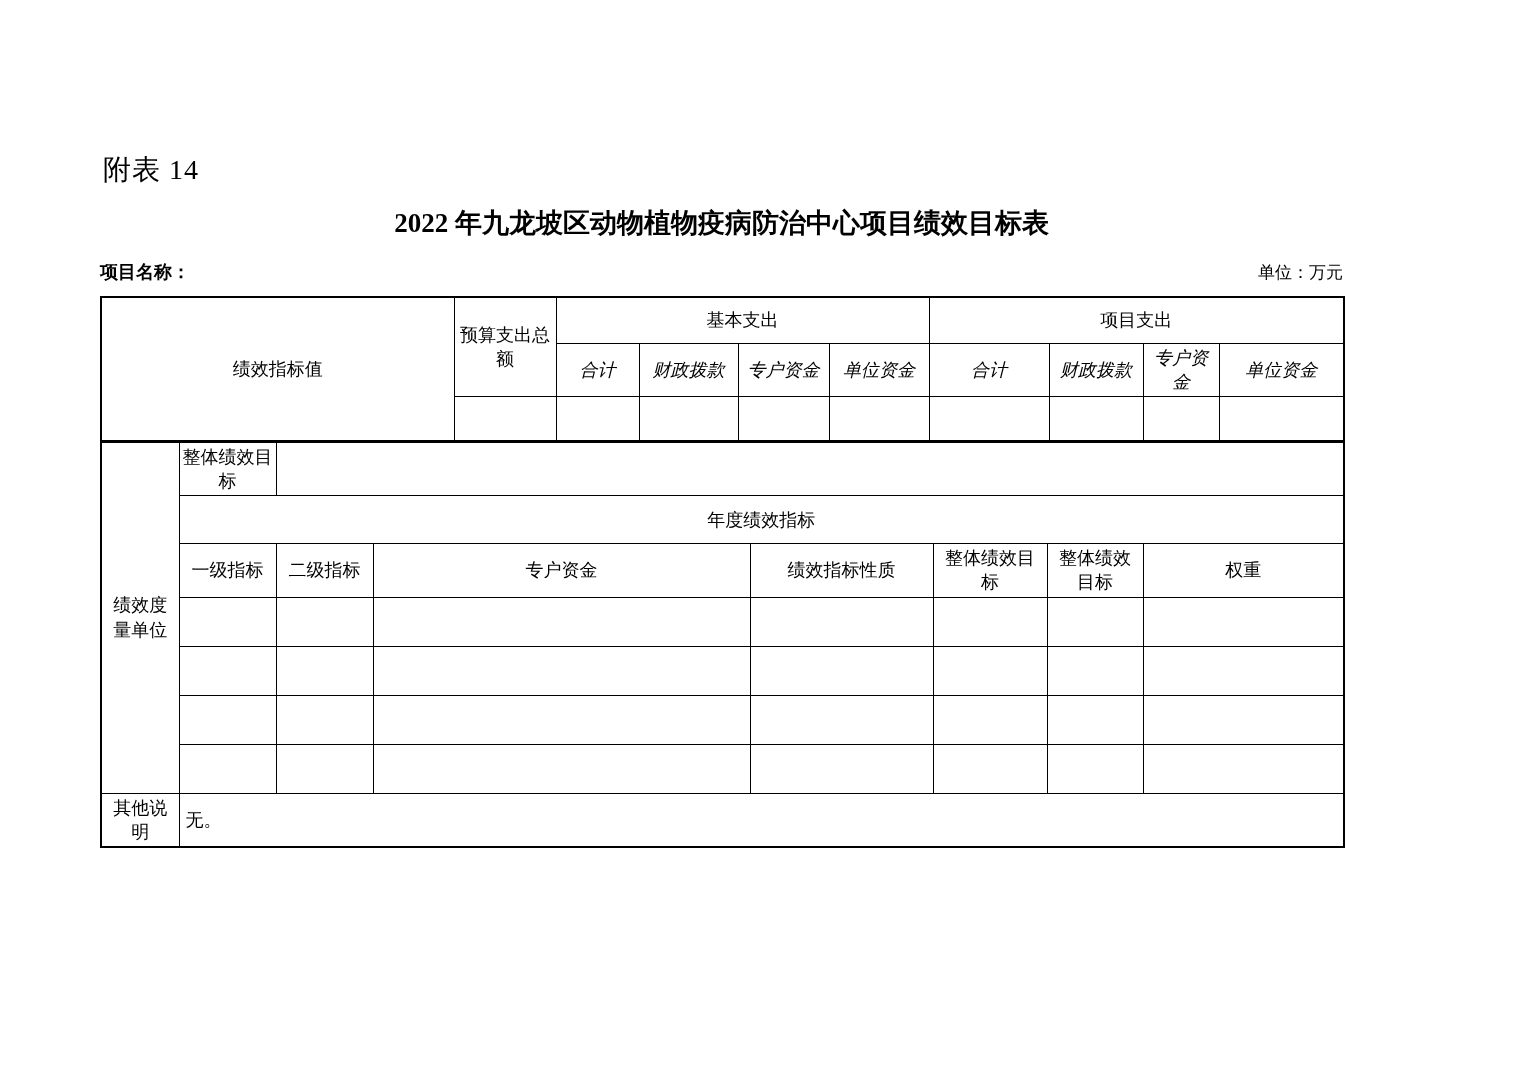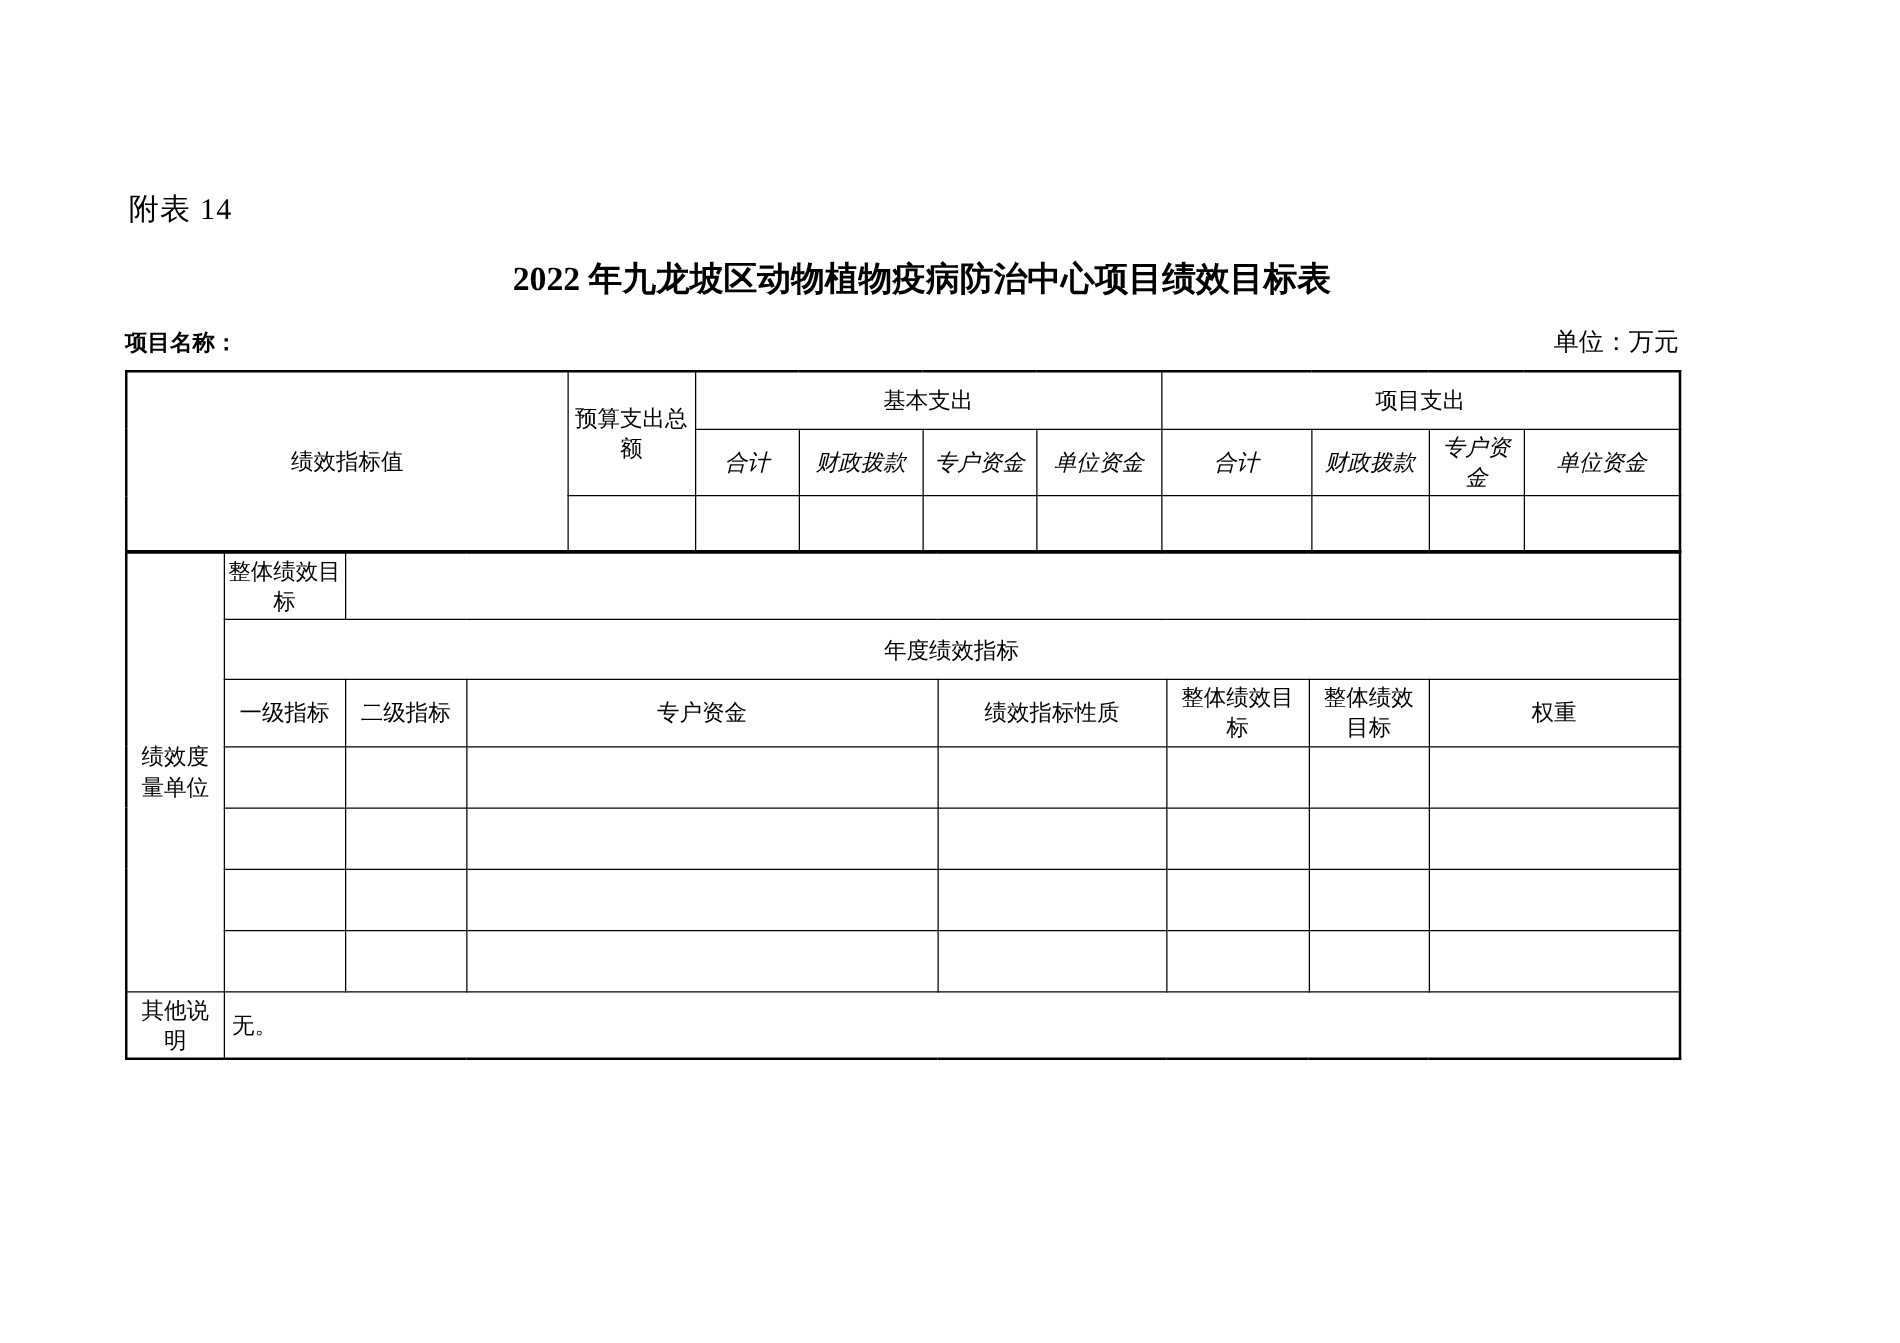--- a/index.html
+++ b/index.html
@@ -9,47 +9,47 @@
     height: 1074px;
     position: relative;
     font-family: "Liberation Serif", serif;
     color: #000000;
     overflow: hidden;
   }
   .appendix-label {
     position: absolute;
     left: 103px;
     top: 151px;
-    font-size: 24px;
+    font-size: 28px;
     letter-spacing: 1px;
   }
   .doc-title {
     position: absolute;
-    left: 116px;
+    left: 100px;
     top: 205px;
     width: 1243px;
     text-align: center;
     font-size: 27px;
     font-weight: bold;
   }
   .meta-row {
     position: absolute;
     left: 100px;
     top: 260px;
     width: 1243px;
     display: flex;
     justify-content: space-between;
     align-items: baseline;
   }
   .project-name-label {
     font-family: "Liberation Sans", sans-serif;
     font-weight: bold;
     font-size: 18px;
   }
-  .unit-label { font-size: 20px; }
+  .unit-label { font-size: 17px; }
 
   .table-wrap {
     position: absolute;
     left: 100px;
     top: 296px;
     width: 1243px;
   }
   table {
     border-collapse: collapse;
     table-layout: fixed;

